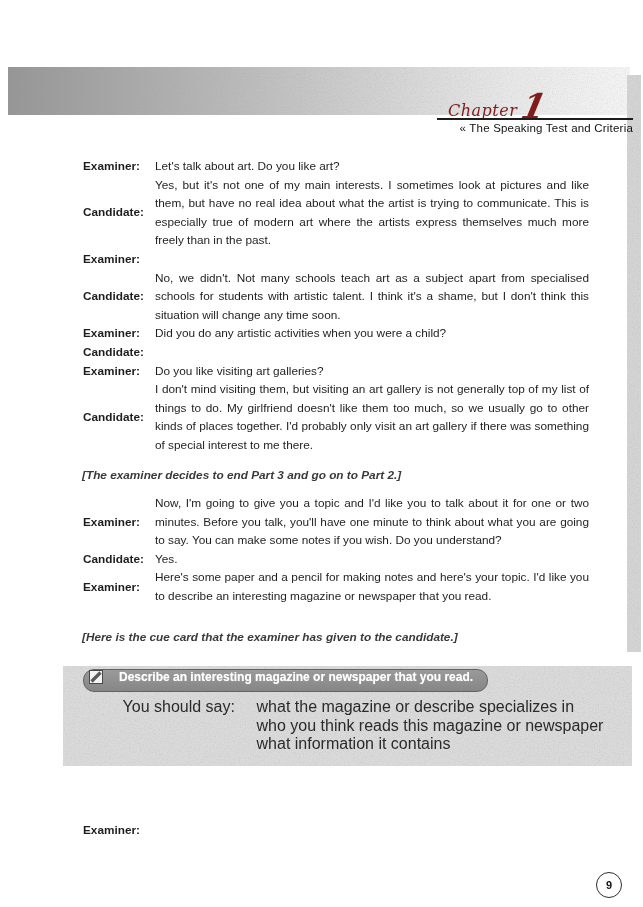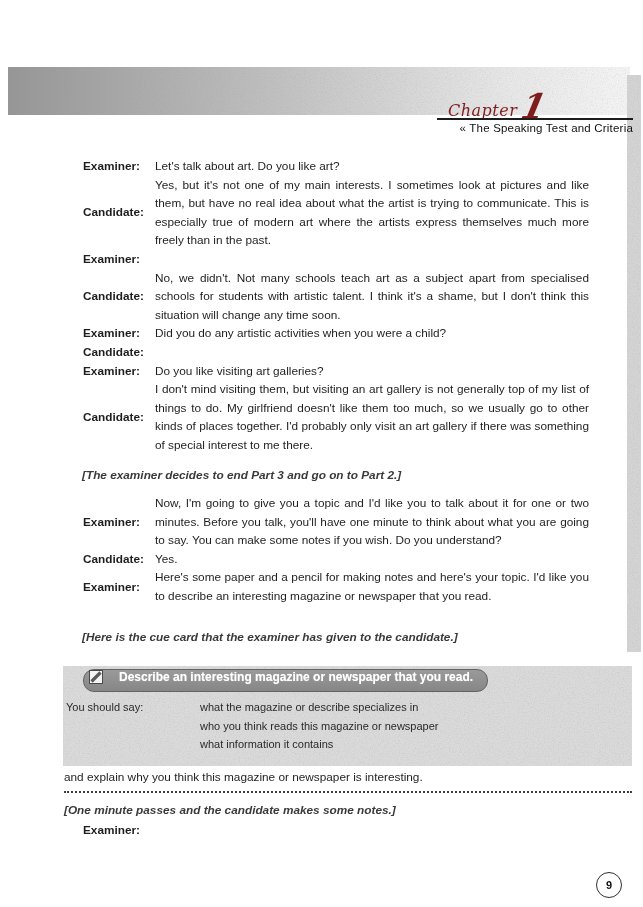--- a/index.html
+++ b/index.html
@@ -40,22 +40,22 @@
   .cue-card{position:absolute;left:63px;top:666px;width:569px;height:100px;}
   .cue-bar{
     position:absolute;left:20px;top:3px;height:21px;
     display:inline-flex;align-items:flex-start;gap:16px;padding:0 14px 0 5px;
     background:linear-gradient(180deg,#9a9a9a,#868686);
     border:1px solid #636363;border-radius:11px;
     color:#ffffff;font-weight:700;font-size:12px;white-space:nowrap;
     text-shadow:0 0 1px rgba(255,255,255,0.55);
   }
   .cue-bar .ico{display:block;flex-shrink:0;}
-  .cue-body{position:absolute;left:3px;top:32px;width:560px;display:flex;
-    font-size:11px;line-height:18.6px;color:#2a2a2a;}
+  .cue-body{position:absolute;left:20px;top:32px;width:560px;display:flex;
+    font-size:16px;line-height:18.6px;color:#2a2a2a;justify-content:center;}
   .cue-label{width:134px;flex-shrink:0;}
   .cue-points div{min-height:18.6px;}
 
   
   .explain-block{position:absolute;left:64px;top:768px;width:568px;font-size:11.8px;line-height:18px;}
   .dotted{margin-top:5px;height:0;border-bottom:2px dotted #3f3f3f;}
   .stage3{font-weight:700;font-style:italic;color:#3a3a3a;margin-top:8px;font-size:11.8px;}
 
   .final-row{position:absolute;left:83px;top:821px;width:506px;font-size:11.8px;line-height:18.6px;}
 
@@ -169,25 +169,20 @@
     <div class="cue-body">
       <span class="cue-label">You should say:</span>
       <span class="cue-points">
         <div>what the magazine or describe specializes in</div>
         <div>who you think reads this magazine or newspaper</div>
         <div>what information it contains</div>
       </span>
     </div>
   </div>
 
-  <div class="explain-block">
-    <div>and explain why you think this magazine or newspaper is interesting.</div>
-    <div class="dotted"></div>
-    <div class="stage3">[One minute passes and the candidate makes some notes.]</div>
-  </div>
 
   <div class="final-row">
     <div class="dia-row">
       <span class="dia-label">Examiner:</span>
     </div>
   </div>
 
   <div class="page-badge">
     <span>9</span>
   </div>

